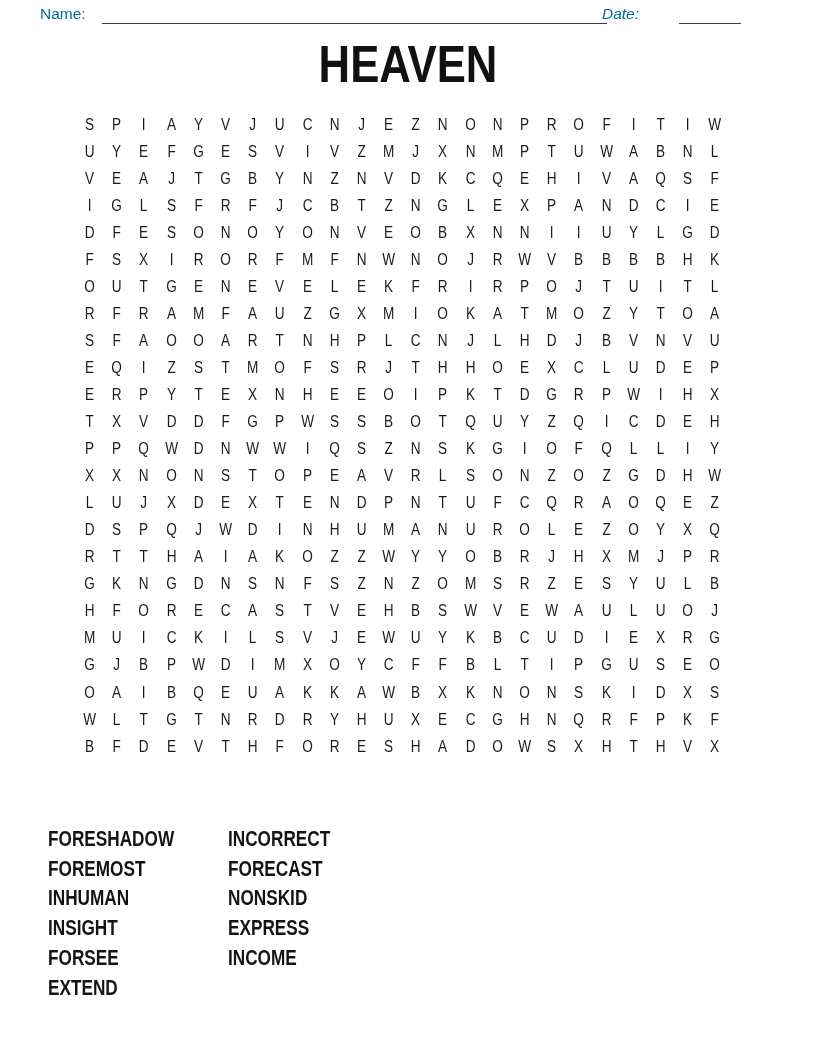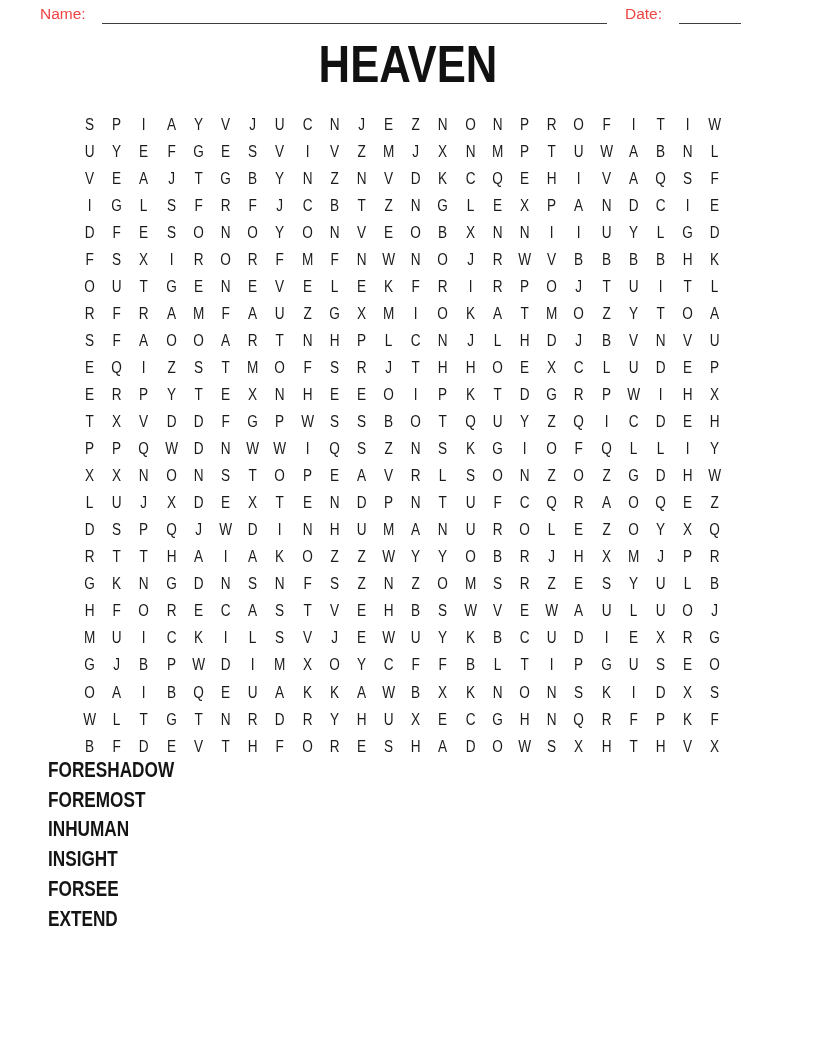--- a/index.html
+++ b/index.html
@@ -7,23 +7,23 @@
   body {
     width: 816px; height: 1056px;
     position: relative;
     font-family: "Liberation Sans", sans-serif;
     color: #1b1b1b;
     overflow: hidden;
   }
   .page { position: absolute; inset: 0; background: #fff; }
 
   
-  .hdr-label { position: absolute; top: 5px; font-size: 15.5px; color: #ef4444; }
+  .hdr-label { position: absolute; top: 5px; font-size: 15.5px; color: #0369a1; }
   .name-label { left: 40px; }
-  .date-label { left: 625px; }
+  .date-label { left: 602px; font-style: italic; }
   .blank-line { position: absolute; top: 22.5px; border-top: 1.6px solid #3c3c3c; }
   .name-line { left: 102px; width: 505px; }
   .date-line { left: 679px; width: 62px; }
 
   
   .title {
     position: absolute; top: 38px; left: 0; width: 816px;
     text-align: center;
     font-size: 52px; line-height: 52px; font-weight: 700;
     letter-spacing: 0px; color: #111;
@@ -40,21 +40,21 @@
     grid-auto-rows: 27.05px;
   }
   .cell {
     display: flex; align-items: center; justify-content: center;
     font-size: 16px; font-weight: 400; color: #1b1b1b;
     transform: scaleX(0.85);
   }
 
   
   .word-bank {
-    position: absolute; left: 48px; top: 756px;
+    position: absolute; left: 48px; top: 825px;
     display: flex;
   }
   .word-col { width: 180px; }
   .word {
     font-size: 21.5px; line-height: 29.7px; font-weight: 700;
     color: #141414;
     transform: scaleX(0.8);
     transform-origin: 0 50%;
     white-space: nowrap;
   }
@@ -653,15 +653,22 @@
 
   <div class="word-bank">
       <div class="word-col">
         <div class="word">FORESHADOW</div>
         <div class="word">FOREMOST</div>
         <div class="word">INHUMAN</div>
         <div class="word">INSIGHT</div>
         <div class="word">FORSEE</div>
         <div class="word">EXTEND</div>
       </div>
+      <div class="word-col">
+        <div class="word">INCORRECT</div>
+        <div class="word">FORECAST</div>
+        <div class="word">NONSKID</div>
+        <div class="word">EXPRESS</div>
+        <div class="word">INCOME</div>
+      </div>
     </div>
 
 </div>
 
 </body></html>

